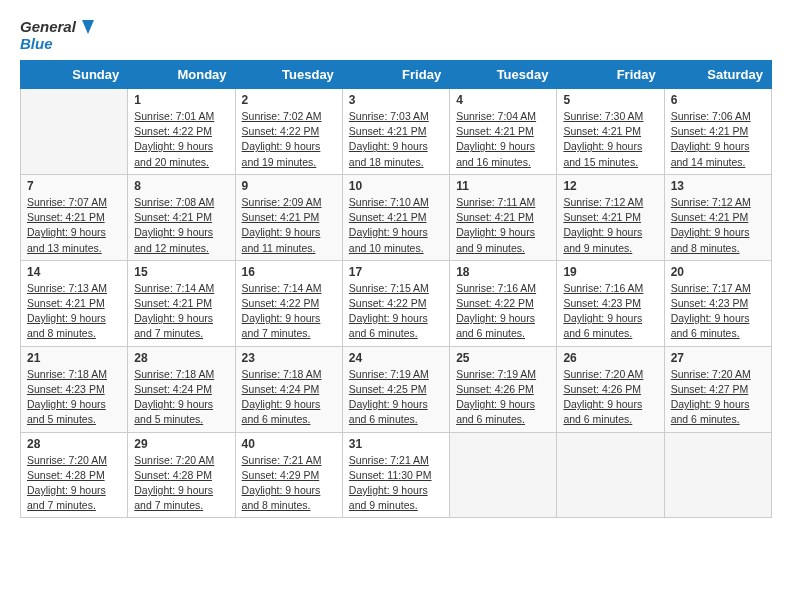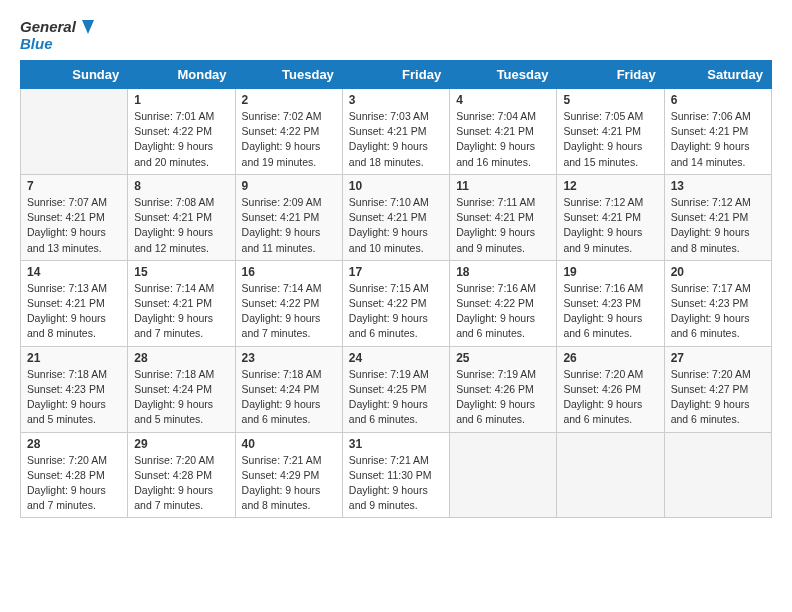--- a/index.html
+++ b/index.html
@@ -66,20 +66,21 @@
     .day-number {
       font-weight: bold;
       font-size: 12px;
       display: block;
       margin-bottom: 2px;
     }
     .day-info {
       line-height: 1.45;
       font-size: 10.5px;
       color: #333;
+      text-decoration: underline;
     }
     .empty-cell {
       background: #f5f5f5 !important;
     }
   </style>
 </head>
 <body>
 
 <div class="header">
   <div class="logo">
@@ -121,21 +122,21 @@
         <td>
           <span class="day-number">3</span>
           <div class="day-info"><span>Sunrise: 7:03 AM</span><br><span>Sunset: 4:21 PM</span><br><span>Daylight: 9 hours</span><br><span>and 18 minutes.</span><br></div>
         </td>
         <td>
           <span class="day-number">4</span>
           <div class="day-info"><span>Sunrise: 7:04 AM</span><br><span>Sunset: 4:21 PM</span><br><span>Daylight: 9 hours</span><br><span>and 16 minutes.</span><br></div>
         </td>
         <td>
           <span class="day-number">5</span>
-          <div class="day-info"><span>Sunrise: 7:05 AM</span><br><span>Sunset: 4:21 PM</span><br><span>Daylight: 9 hours</span><br><span>and 15 minutes.</span><br></div>
+          <div class="day-info"><span>Sunrise: 7:30 AM</span><br><span>Sunset: 4:21 PM</span><br><span>Daylight: 9 hours</span><br><span>and 15 minutes.</span><br></div>
         </td>
         <td>
           <span class="day-number">6</span>
           <div class="day-info"><span>Sunrise: 7:06 AM</span><br><span>Sunset: 4:21 PM</span><br><span>Daylight: 9 hours</span><br><span>and 14 minutes.</span><br></div>
         </td>
       </tr>
       <tr>
         <td>
           <span class="day-number">7</span>
           <div class="day-info"><span>Sunrise: 7:07 AM</span><br><span>Sunset: 4:21 PM</span><br><span>Daylight: 9 hours</span><br><span>and 13 minutes.</span><br></div>

